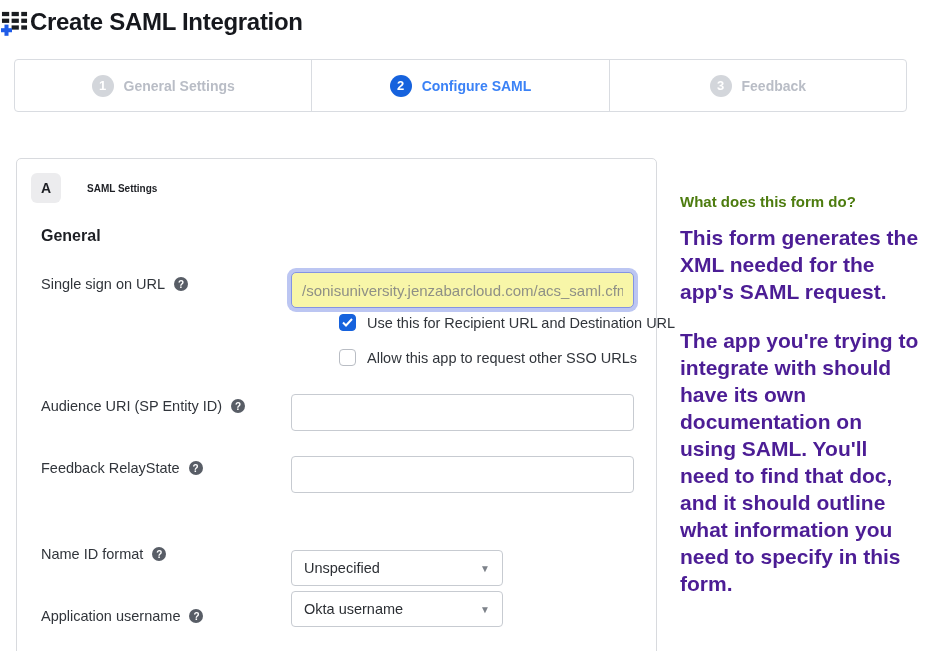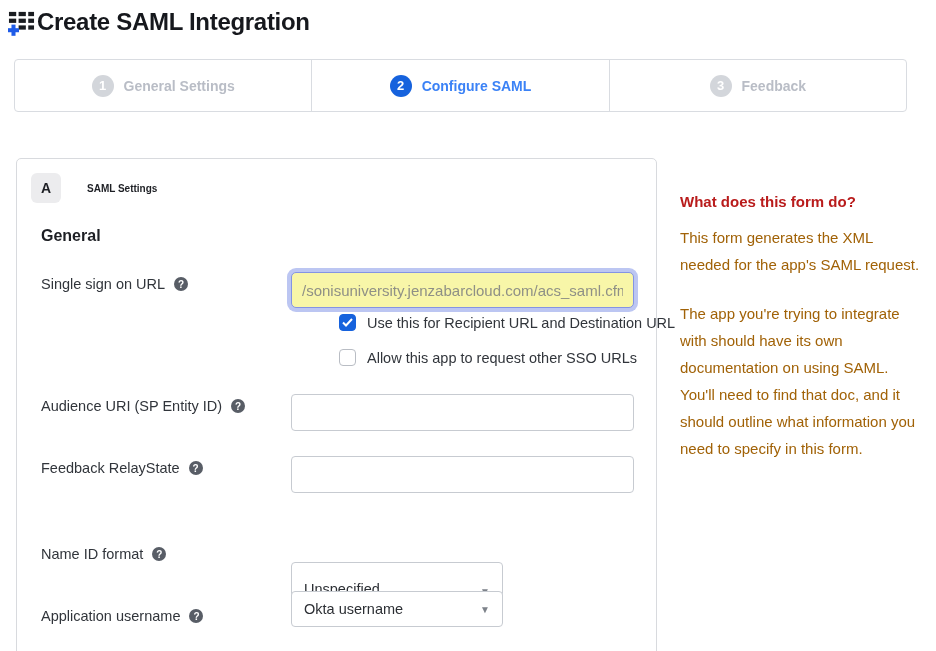--- a/index.html
+++ b/index.html
@@ -1,20 +1,20 @@
 <!DOCTYPE html>
 <html><head>
 <meta charset="utf-8">
 <style>
   * { margin: 0; padding: 0; box-sizing: border-box; }
   html, body { width: 936px; height: 651px; overflow: hidden; background: #fff;
     font-family: "Liberation Sans", sans-serif; color: #2c2f34; }
 
   
-  .title-row { position: absolute; left: 8px; top: 8px; display: flex; align-items: center; }
+  .title-row { position: absolute; left: 1px; top: 8px; display: flex; align-items: center; }
   .title-icon { width: 27px; height: 27px; margin-right: 2px; flex: 0 0 auto; }
   h1.page-title { font-size: 24px; font-weight: bold; color: #16181d; letter-spacing: -0.3px; }
 
   
   .steps { position: absolute; left: 14px; top: 59px; width: 893px; height: 53px;
     border: 1px solid #d9dce1; border-radius: 4px; display: flex; background: #fff; }
   .step { flex: 1 1 0; display: flex; align-items: center; justify-content: center; gap: 10px; cursor: pointer; }
   .step + .step { border-left: 1px solid #d9dce1; }
   .step-circle { width: 22px; height: 22px; border-radius: 50%; display: flex; align-items: center;
     justify-content: center; font-size: 13px; font-weight: bold; color: #fff; background: #d3d6db; }
@@ -53,22 +53,22 @@
 
   .hint { position: absolute; left: 274px; font-size: 13.5px; color: #8a9099; }
 
   .select { position: absolute; left: 274px; width: 212px; height: 36px; border: 1px solid #c7cbd1;
     border-radius: 4px; background: #fff; display: flex; align-items: center; padding: 0 12px;
     font-size: 14.5px; color: #2c2f34; cursor: pointer; }
   .select .caret { margin-left: auto; font-size: 10px; color: #7d828a; }
 
   
   .sidebar { position: absolute; left: 680px; top: 192px; width: 242px; }
-  .sidebar h3 { font-size: 15px; font-weight: bold; color: #b91c1c; line-height: 20px; margin-bottom: 12px; }
-  .sidebar p { font-size: 15px; color: #a16207; line-height: 27px; margin-bottom: 22px; }
+  .sidebar h3 { font-size: 15px; font-weight: bold; color: #4d7c0f; line-height: 20px; margin-bottom: 12px; }
+  .sidebar p { font-size: 21px; color: #4c1d95; line-height: 27px; margin-bottom: 22px; font-weight: bold; }
 </style>
 </head>
 <body>
 
 <div class="title-row">
   <svg class="title-icon" viewBox="0 0 28 28">
     <g fill="#1a1d21">
       <rect x="1" y="3" width="7.5" height="4.4"></rect>
         <rect x="11" y="3" width="7.5" height="4.4"></rect>
         <rect x="21" y="3" width="6" height="4.4"></rect>
@@ -139,21 +139,21 @@
   <div class="field-label" style="top: 301px;">
     <span>Feedback RelayState</span>
     <span class="help-icon">?</span>
   </div>
   <input class="text-input" style="top: 297px;" type="text" value="">
 
   <div class="field-label" style="top: 387px;">
     <span>Name ID format</span>
     <span class="help-icon">?</span>
   </div>
-  <div class="select" style="top: 403px; align-items: flex-end;">
+  <div class="select" style="top: 391px;">
     <span>Unspecified</span>
     <span class="caret">▼</span>
   </div>
 
   <div class="field-label" style="top: 449px;">
     <span>Application username</span>
     <span class="help-icon">?</span>
   </div>
   <div class="select" style="top: 432px; justify-content: space-between;">
     <span>Okta username</span>

